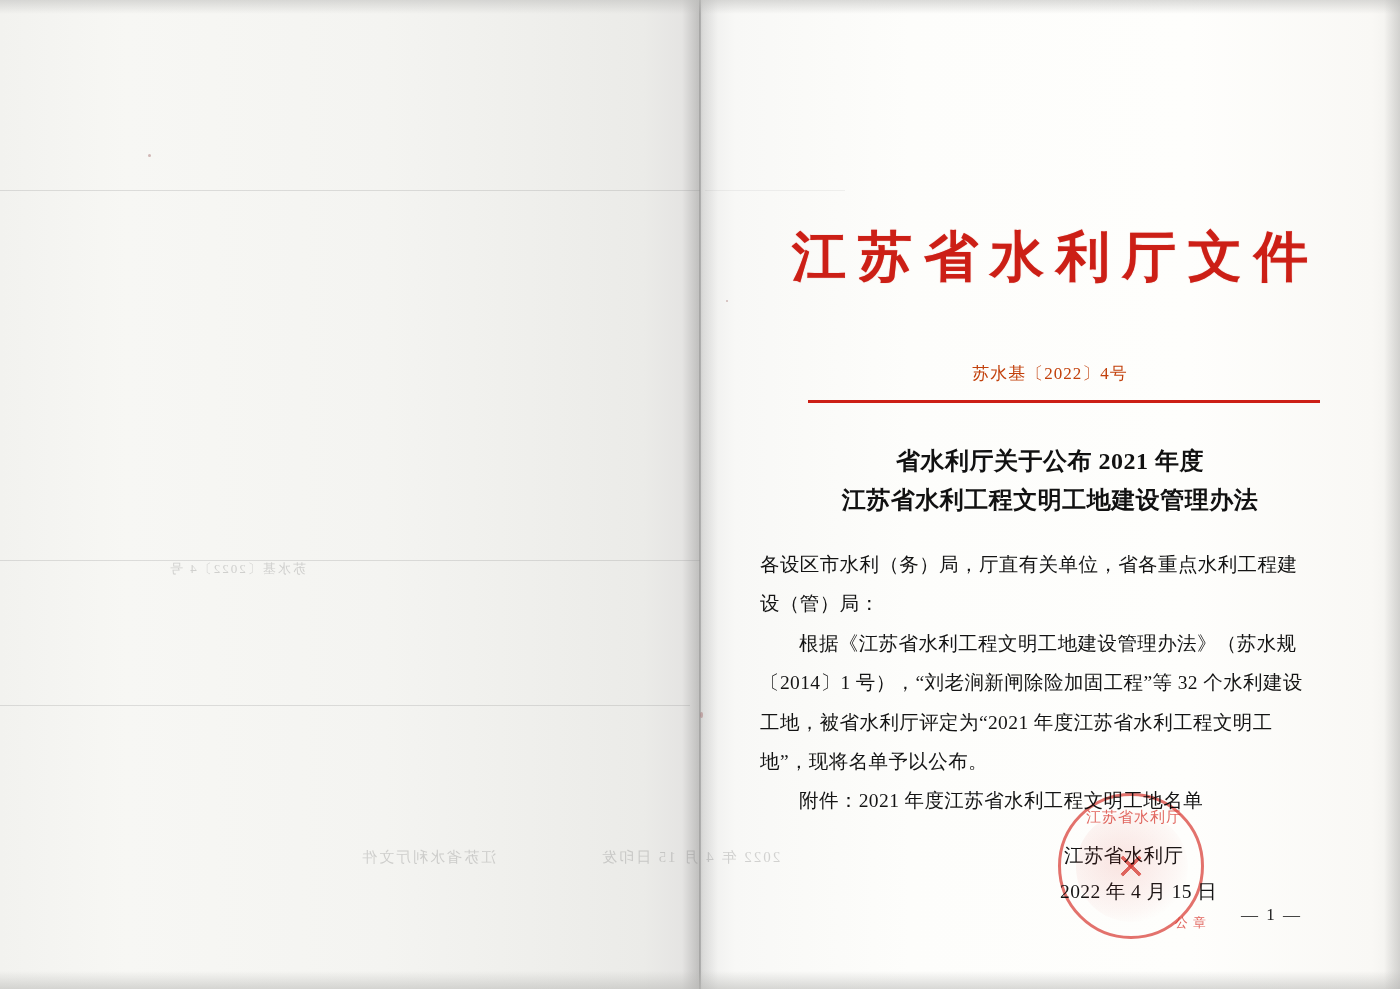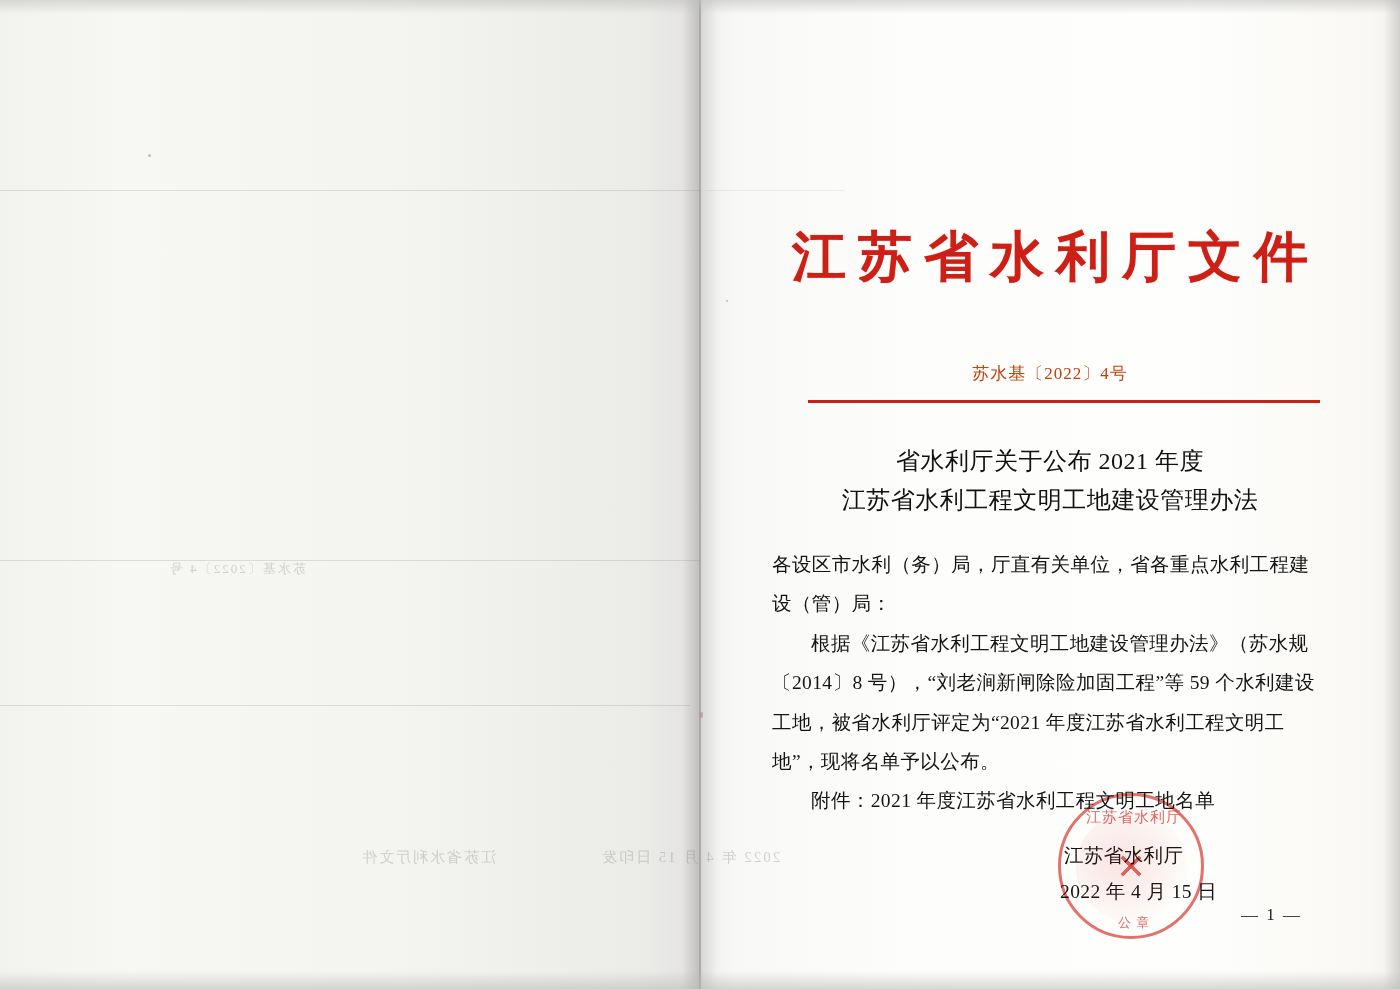--- a/index.html
+++ b/index.html
@@ -125,28 +125,28 @@
     height: 3px;
     background: #cc1f16;
   }
   .title {
     position: absolute;
     left: 20px;
     top: 442px;
     width: 540px;
     text-align: center;
     font-size: 24px;
-    font-weight: normal;
+    font-weight: bold;
     line-height: 1.62;
     color: #111;
     letter-spacing: 0.5px;
   }
   .body {
     position: absolute;
-    left: 12px;
+    left: 0;
     top: 545px;
     width: 548px;
     font-size: 19.5px;
     line-height: 2.02;
     color: #141414;
     letter-spacing: 0.4px;
   }
   .body p { margin: 0; }
   .body p.indent { text-indent: 2em; }
 
@@ -197,21 +197,21 @@
     font-size: 13px;
     letter-spacing: 1px;
   }
   .seal-top {
     position: absolute; top: 12px; left: 0; width: 146px;
     text-align: center;
     font-size: 15px;
   }
   .seal-bottom {
     position: absolute; bottom: 10px; left: 0; width: 146px;
-    text-align: center;
+    text-align: right;
     font-size: 13px;
   }
   
   .seal-smudge {
     position: absolute;
     left: 1076px; top: 812px;
     width: 112px; height: 110px;
     border-radius: 50%;
     background: radial-gradient(ellipse at 40% 45%, rgba(214,38,30,0.12), rgba(214,38,30,0.03) 60%, rgba(214,38,30,0) 75%);
   }
@@ -262,21 +262,21 @@
 
     <div class="red-rule"></div>
 
     <div class="title">
       <div>省水利厅关于公布 2021 年度</div>
       <div>江苏省水利工程文明工地建设管理办法</div>
     </div>
 
     <div class="body">
       <p>各设区市水利（务）局，厅直有关单位，省各重点水利工程建设（管）局：</p>
-      <p class="indent">根据《江苏省水利工程文明工地建设管理办法》（苏水规〔2014〕8 号），“刘老涧新闸除险加固工程”等 59 个水利建设工地，被省水利厅评定为“2021 年度江苏省水利工程文明工地”，现将名单予以公布。</p>
+      <p class="indent">根据《江苏省水利工程文明工地建设管理办法》（苏水规〔2014〕1 号），“刘老涧新闸除险加固工程”等 32 个水利建设工地，被省水利厅评定为“2021 年度江苏省水利工程文明工地”，现将名单予以公布。</p>
       <p class="indent">附件：2021 年度江苏省水利工程文明工地名单</p>
     </div>
 
     <div class="signature">
       <div class="sig-org">江苏省水利厅</div>
       <div class="sig-date">2022 年 4 月 15 日</div>
     </div>
 
     <div class="page-number">— 1 —</div>
   </div>

